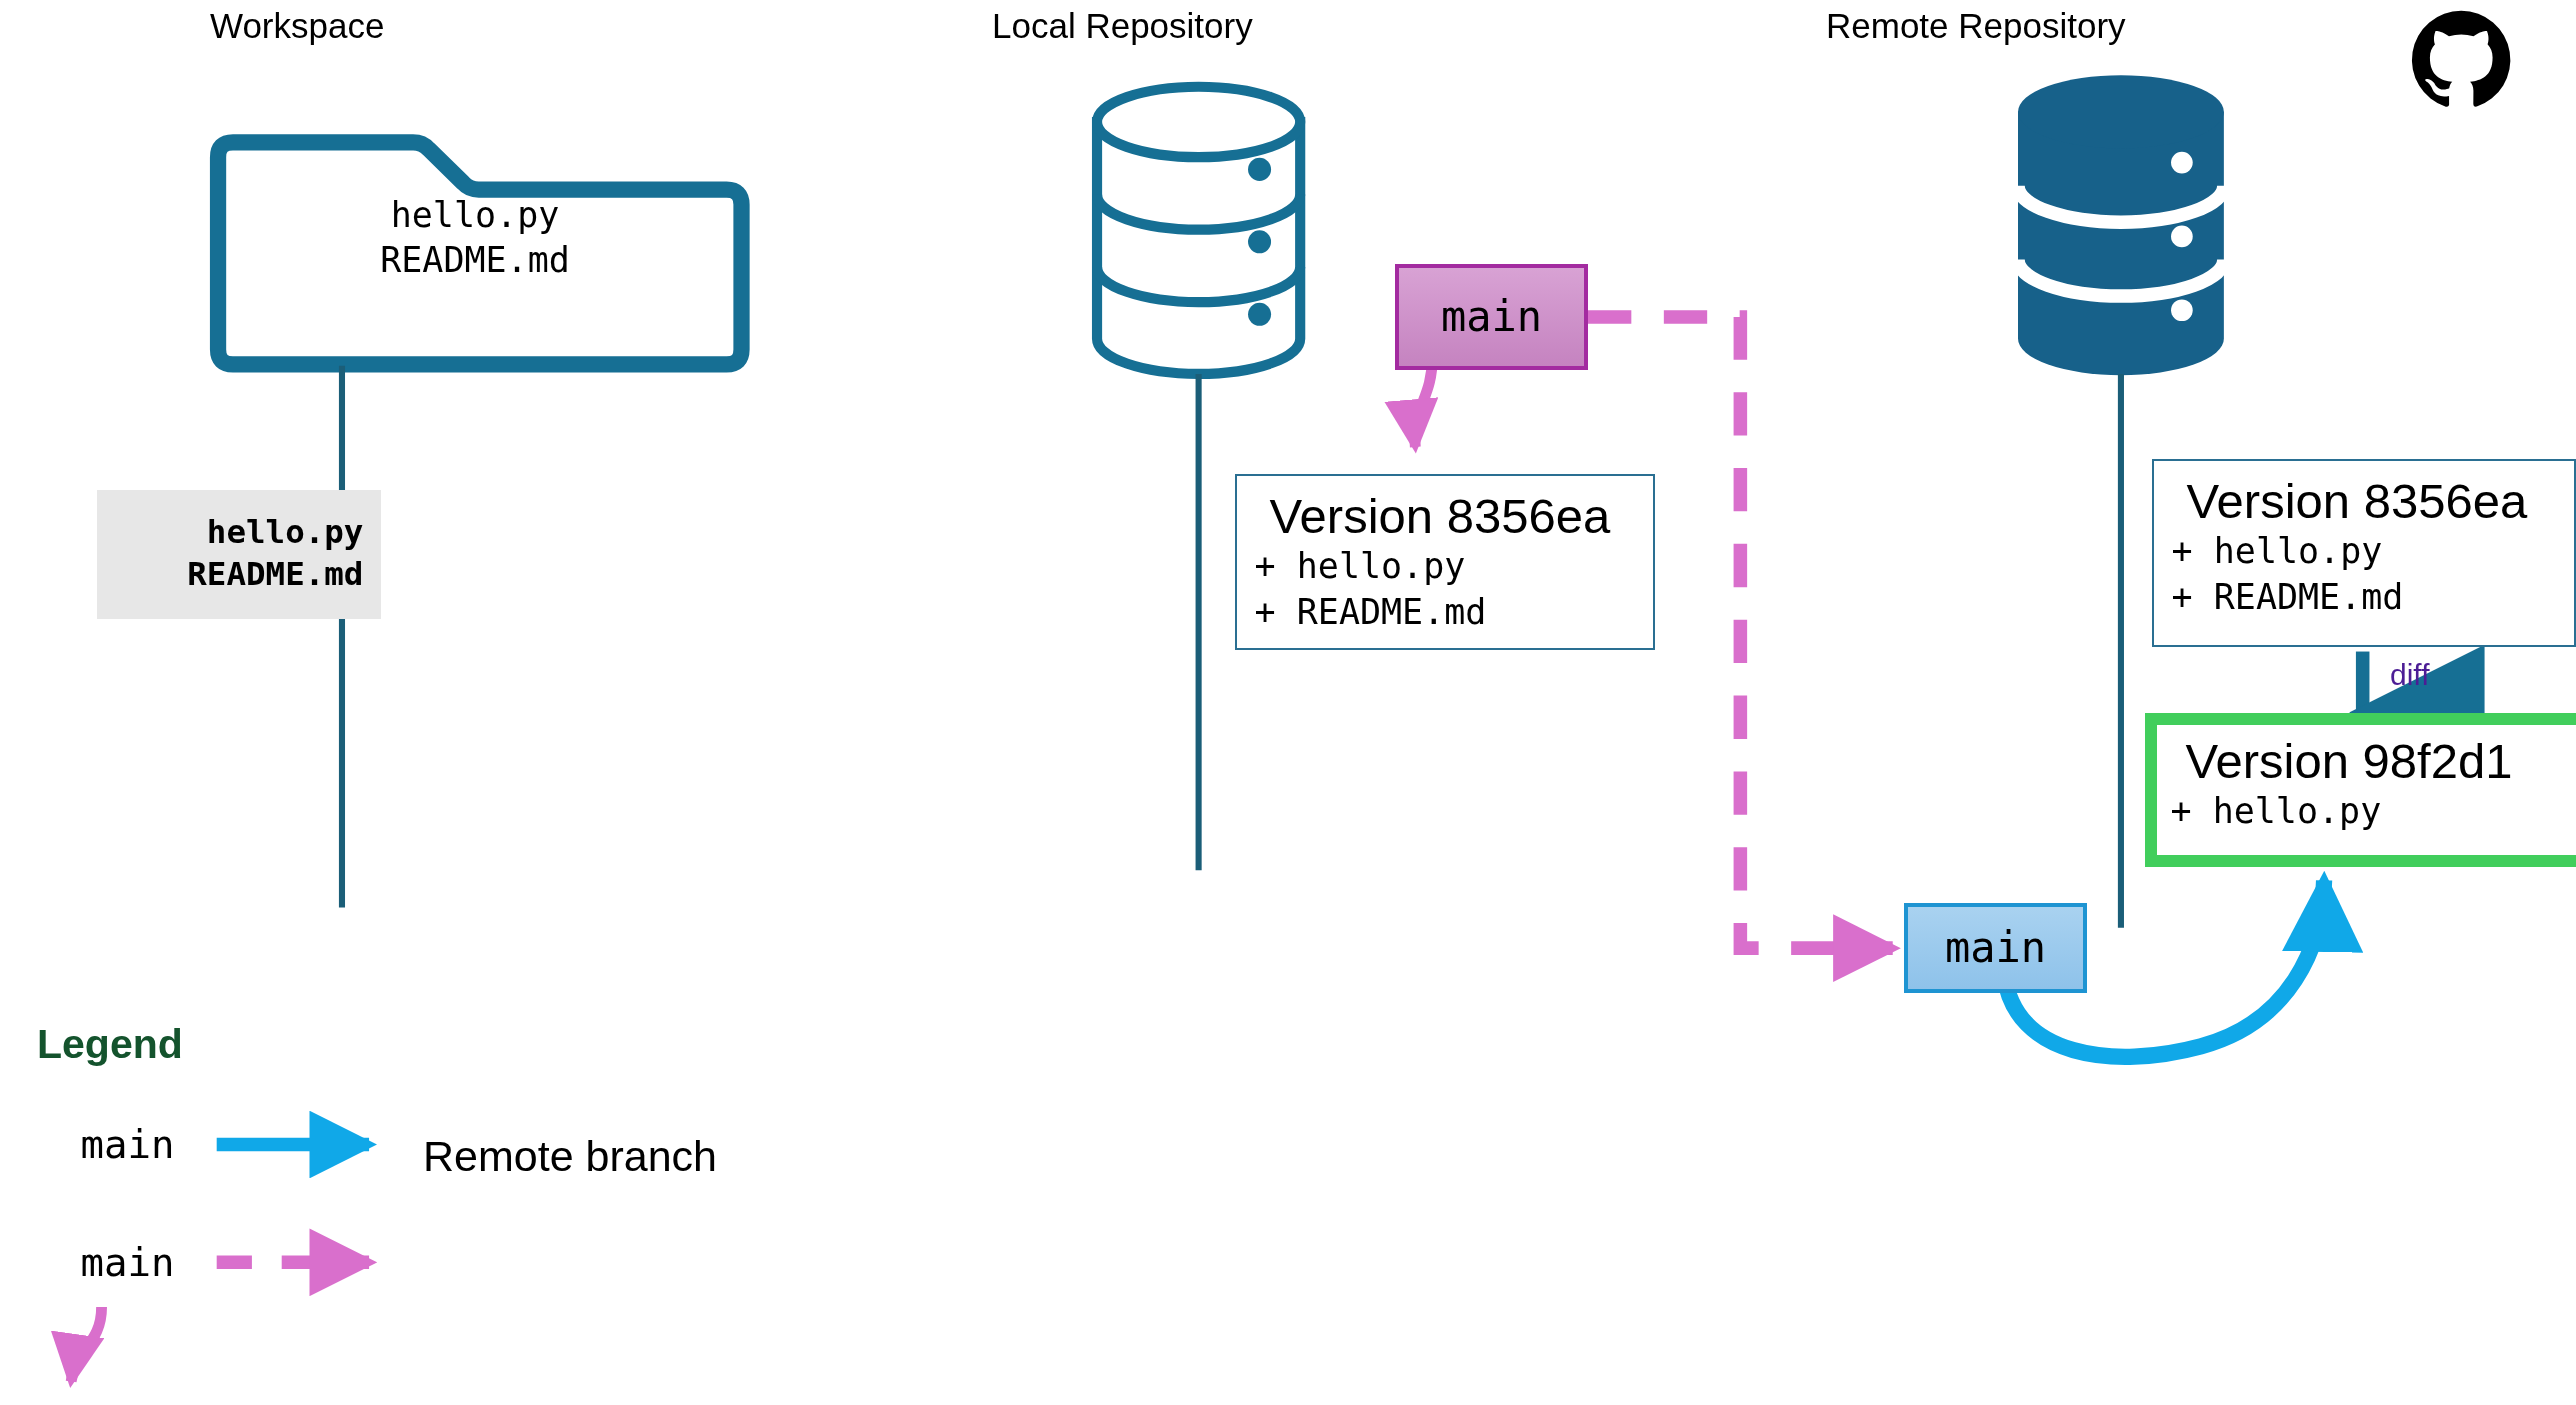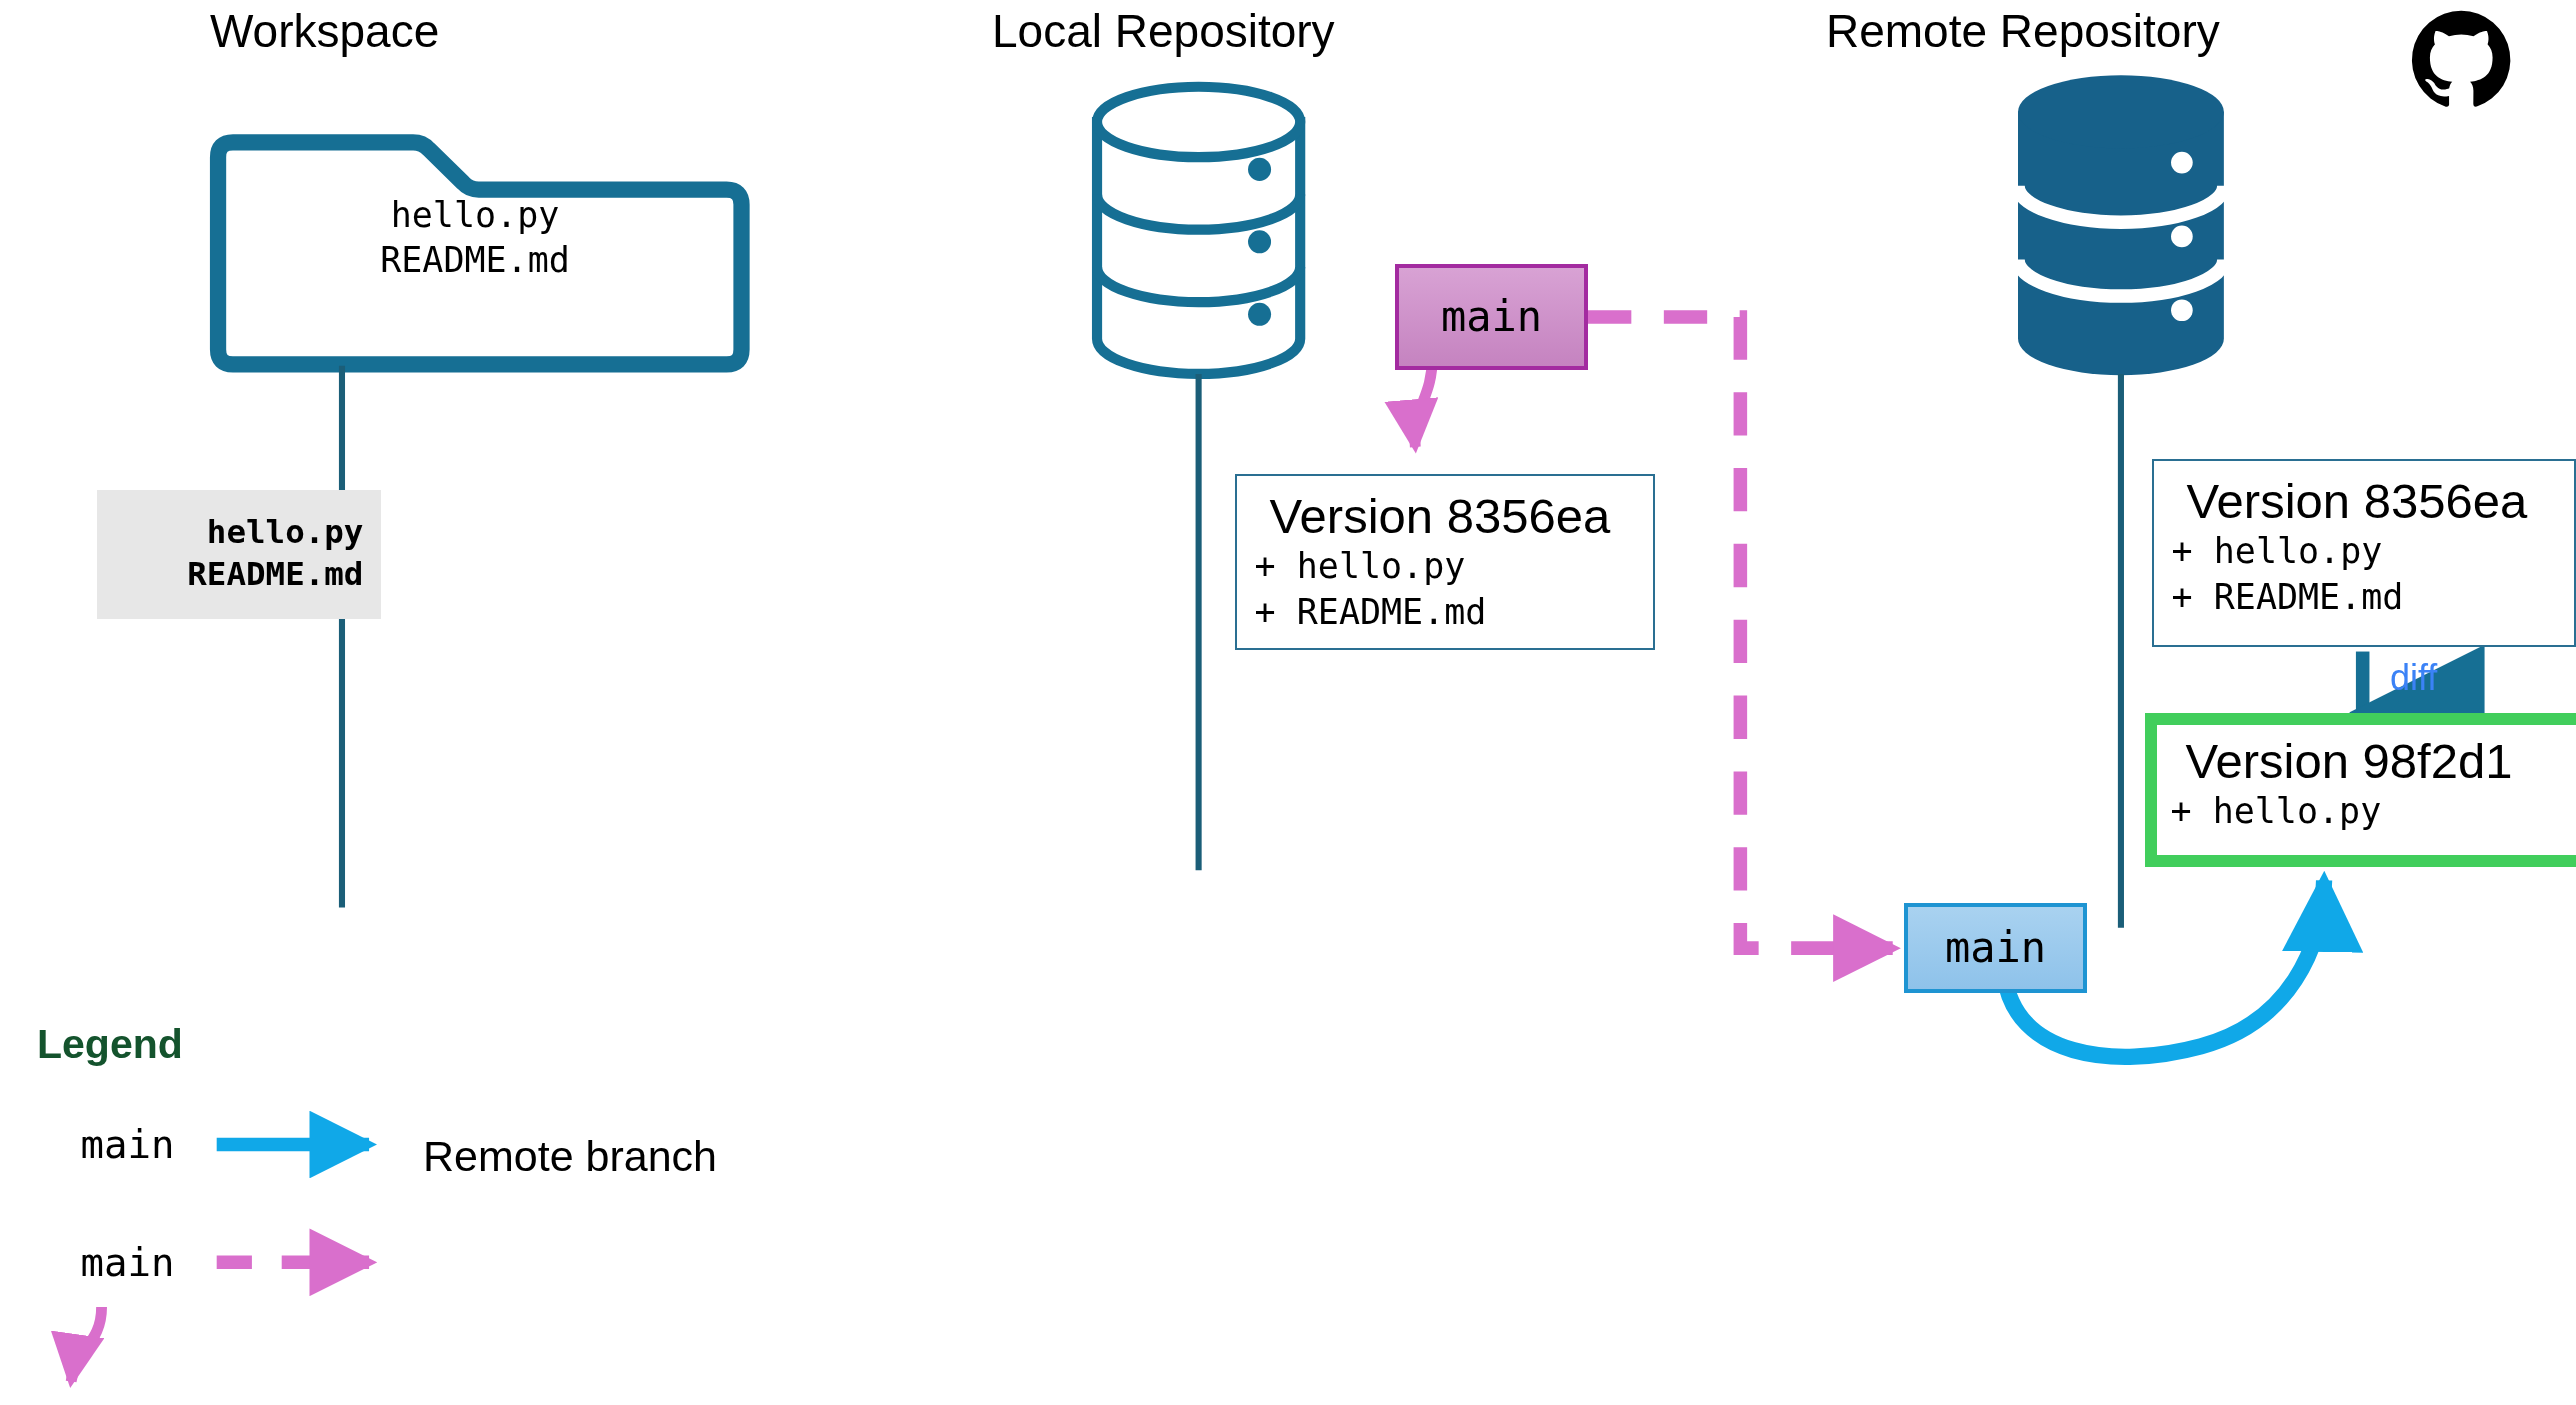--- a/index.html
+++ b/index.html
@@ -24,21 +24,21 @@
     top: 0;
     width: 2576px;
     height: 1406px;
     pointer-events: none;
   }
   .abs { position: absolute; }
 
   
   .col-title {
     font-family: "Liberation Sans", sans-serif;
-    font-size: 46px;
+    font-size: 35px;
     font-weight: 400;
     color: #000000;
     white-space: nowrap;
     line-height: 1;
   }
 
   
   .folder-files {
     font-family: "DejaVu Sans Mono", monospace;
     font-size: 35px;
@@ -111,22 +111,22 @@
     border: 4.1px solid #a32ba0;
   }
   .badge.remote {
     background: linear-gradient(180deg, #a9d2f0 0%, #8ec2ea 100%);
     border: 4.1px solid #1e94d2;
   }
 
   
   .edge-label {
     font-family: "Liberation Sans", sans-serif;
-    font-size: 36px;
-    color: #3b82f6;
+    font-size: 30px;
+    color: #4c1d95;
     white-space: nowrap;
     line-height: 1;
   }
 
   
   .legend-heading {
     font-family: "Liberation Sans", sans-serif;
     font-size: 41px;
     font-weight: bold;
     color: #14532d;

